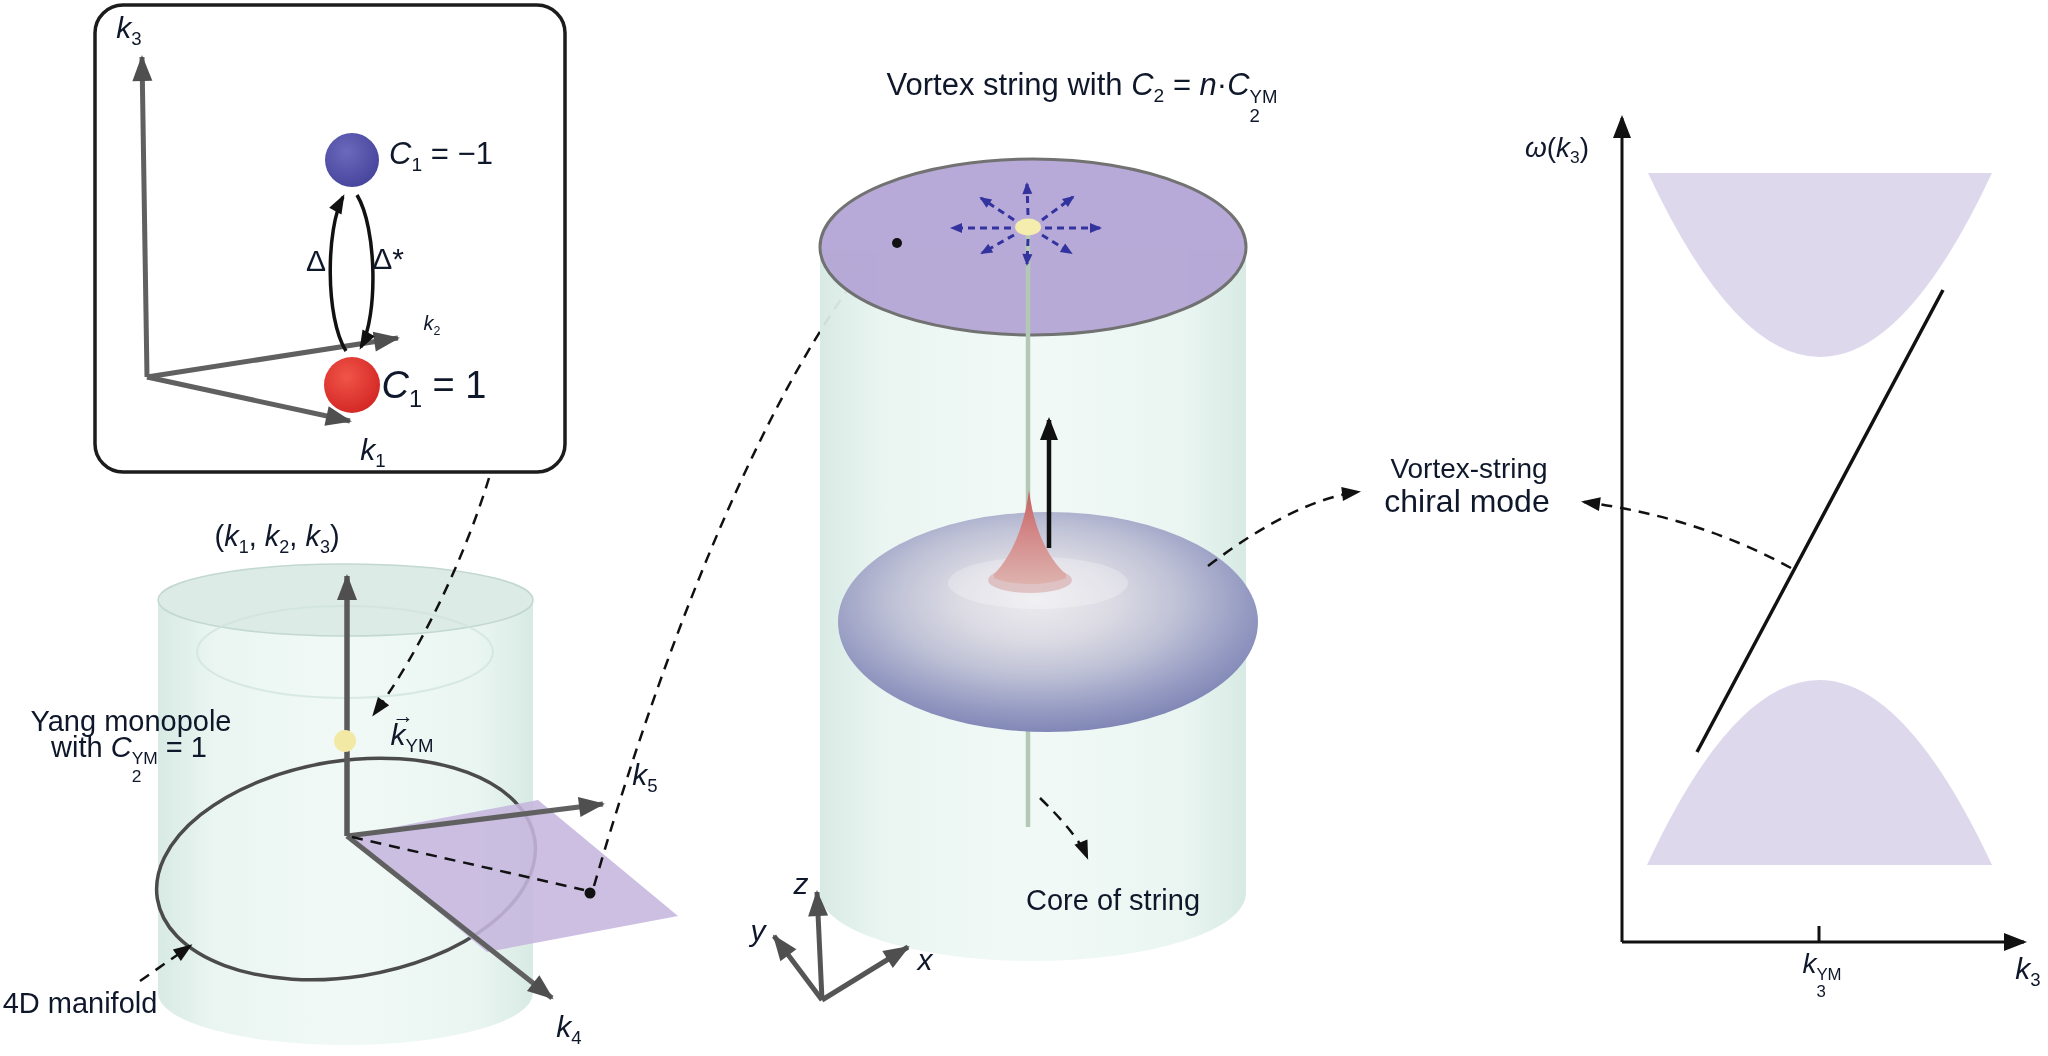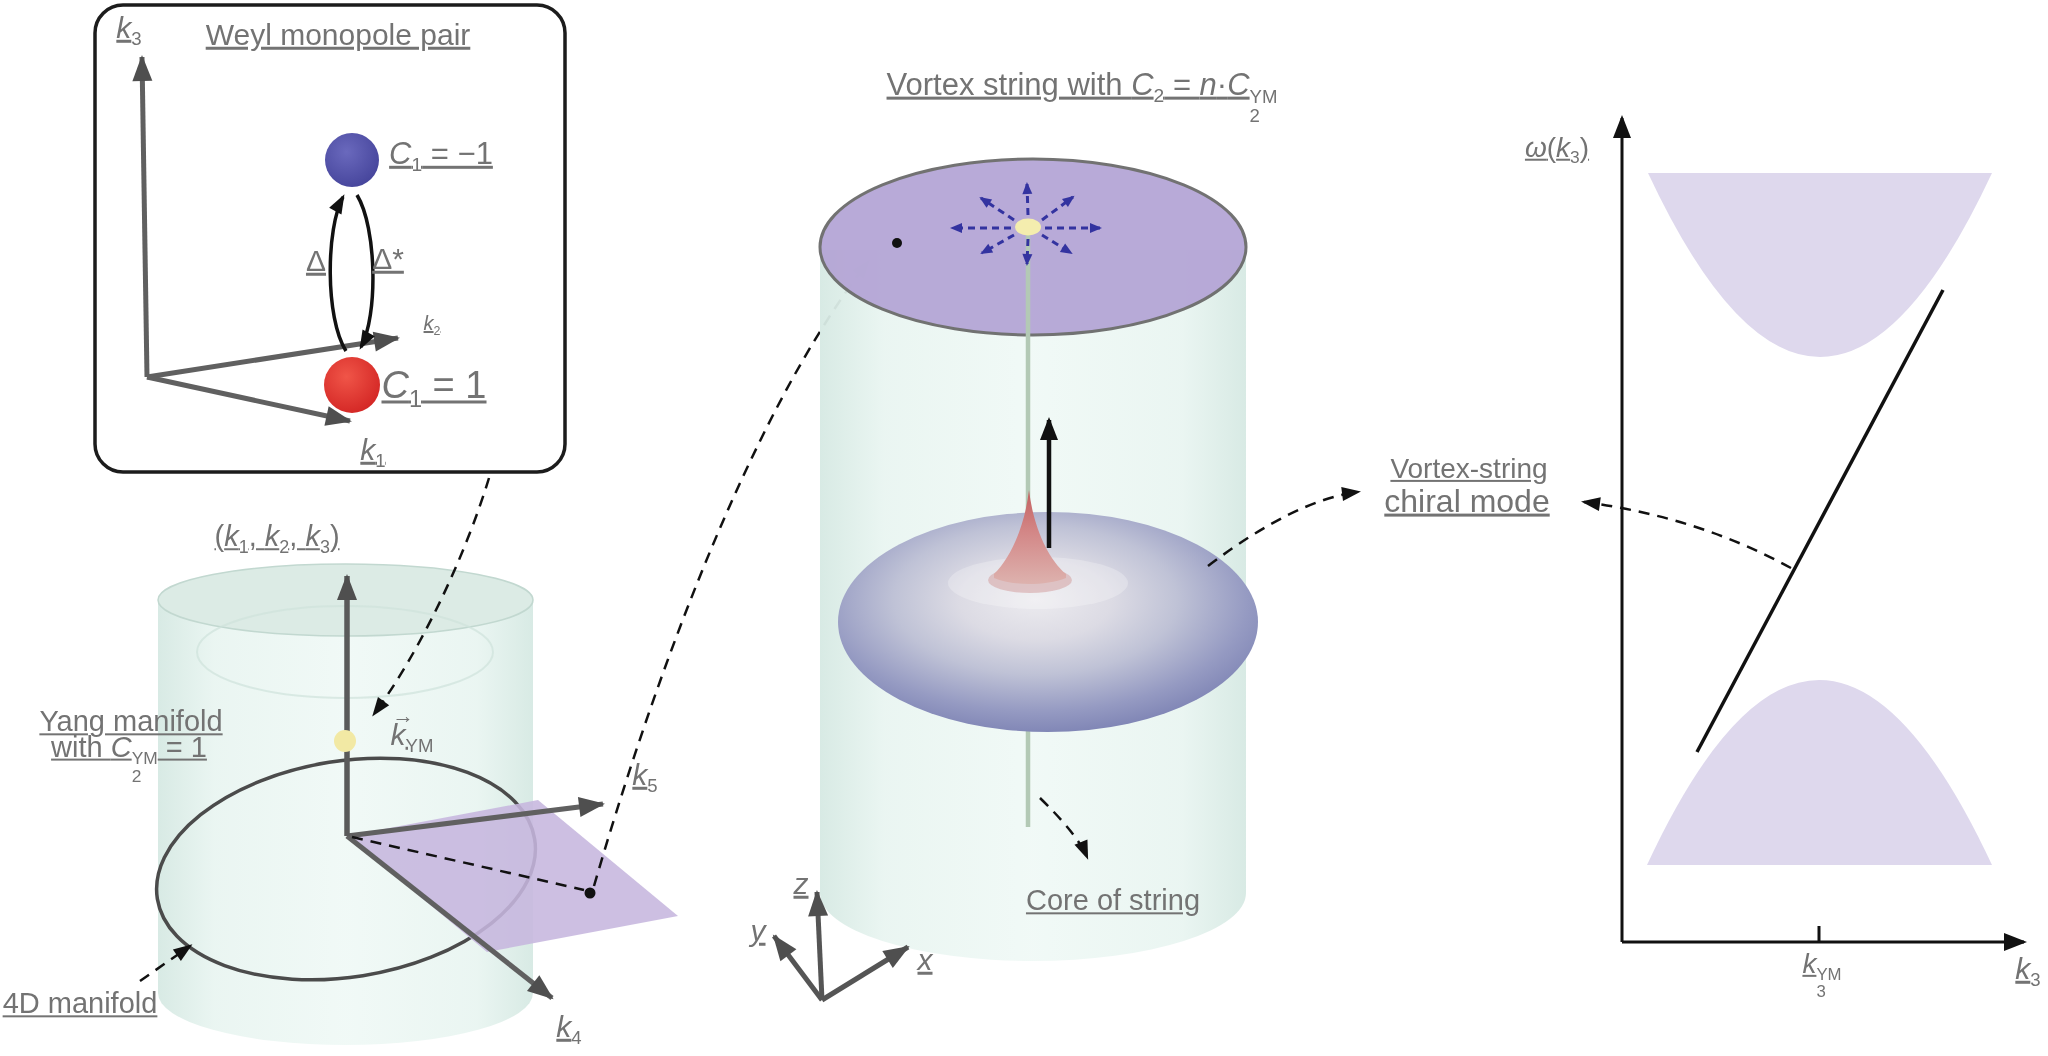--- a/index.html
+++ b/index.html
@@ -1,20 +1,20 @@
 <!DOCTYPE html>
 <html><head>
 <meta charset="utf-8">
 <style>
   html,body{margin:0;padding:0;background:#ffffff;}
   .stage{position:relative;width:2048px;height:1056px;background:#ffffff;overflow:hidden;
          font-family:"Liberation Sans", sans-serif;}
   .stage svg{position:absolute;left:0;top:0;}
-  .lbl{position:absolute;transform:translate(-50%,-50%);color:#737373;font-size:29px;
-       white-space:nowrap;text-align:center;line-height:1.15;z-index:5;text-decoration:underline;}
+  .lbl{position:absolute;transform:translate(-50%,-50%);color:#0f172a;font-size:29px;
+       white-space:nowrap;text-align:center;line-height:1.15;z-index:5;}
   .it{font-style:italic;}
   .sb{font-size:0.62em;vertical-align:-0.38em;}
   .stk{display:inline-flex;flex-direction:column;font-size:0.60em;line-height:1.02;
        vertical-align:-0.42em;text-align:left;}
   .stk span{display:block;}
   .vec{position:relative;display:inline-block;}
   .vec .arr{position:absolute;left:0.08em;top:-0.66em;font-size:0.72em;font-style:normal;}
 </style>
 </head>
 <body>
@@ -126,31 +126,30 @@
     <path d="M1648,173 L1992,173 Q1820,541 1648,173 Z" fill="#ded8ed"></path>
     <path d="M1647,865 Q1819,495 1992,865 Z" fill="#ded8ed"></path>
     <line x1="1697" y1="752" x2="1943" y2="290" stroke="#111" stroke-width="3.5"></line>
     <line x1="1622" y1="942" x2="1622" y2="118" stroke="#111" stroke-width="3" marker-end="url(#mbb)"></line>
     <line x1="1622" y1="942" x2="2024" y2="942" stroke="#111" stroke-width="3" marker-end="url(#mbb)"></line>
     <line x1="1819" y1="942" x2="1819" y2="926" stroke="#111" stroke-width="3"></line>
     <path d="M1791,568 Q1698,517 1584,502" fill="none" stroke="#111" stroke-width="2.5" stroke-dasharray="11 8" marker-end="url(#mb)"></path>
   </g>
 </svg>
 
-  <div class="lbl" style="left:338px;top:35px;font-size:30px;">Weyl monopole pair</div>
   <div class="lbl" style="left:129px;top:30px;font-size:30px;"><span class="it">k</span><span class="sb">3</span></div>
   <div class="lbl" style="left:432px;top:325px;font-size:20px;"><span class="it">k</span><span class="sb">2</span></div>
   <div class="lbl" style="left:373px;top:452px;font-size:30px;"><span class="it">k</span><span class="sb">1</span></div>
   <div class="lbl" style="left:441px;top:156px;font-size:31px;"><span class="it">C</span><span class="sb">1</span><span> = −1</span></div>
   <div class="lbl" style="left:434px;top:389px;font-size:38px;"><span class="it">C</span><span class="sb">1</span><span> = 1</span></div>
   <div class="lbl" style="left:316px;top:261px;font-size:30px;">Δ</div>
   <div class="lbl" style="left:388px;top:259px;font-size:30px;">Δ*</div>
 
   <div class="lbl" style="left:277px;top:539px;"><span>(</span><span class="it">k</span><span class="sb">1</span><span>, </span><span class="it">k</span><span class="sb">2</span><span>, </span><span class="it">k</span><span class="sb">3</span><span>)</span></div>
-  <div class="lbl" style="left:131px;top:722px;">Yang manifold</div>
+  <div class="lbl" style="left:131px;top:722px;">Yang monopole</div>
   <div class="lbl" style="left:129px;top:758px;"><span>with </span><span class="it">C</span><span class="stk">
         <span>YM</span>
         <span>2</span>
       </span><span> = 1</span></div>
   <div class="lbl" style="left:412px;top:737px;font-size:30px;"><span class="it vec"><span class="arr">→</span>k</span><span class="sb">YM</span></div>
   <div class="lbl" style="left:601px;top:777px;font-size:30px;margin-left:44px;"><span class="it">k</span><span class="sb">5</span></div>
   <div class="lbl" style="left:569px;top:1029px;font-size:30px;"><span class="it">k</span><span class="sb">4</span></div>
   <div class="lbl" style="left:80px;top:1004px;">4D manifold</div>
 
   <div class="lbl" style="left:1082px;top:96px;font-size:31px;"><span>Vortex string with </span><span class="it">C</span><span class="sb">2</span><span> = </span><span class="it">n</span><span>·</span><span class="it">C</span><span class="stk">

